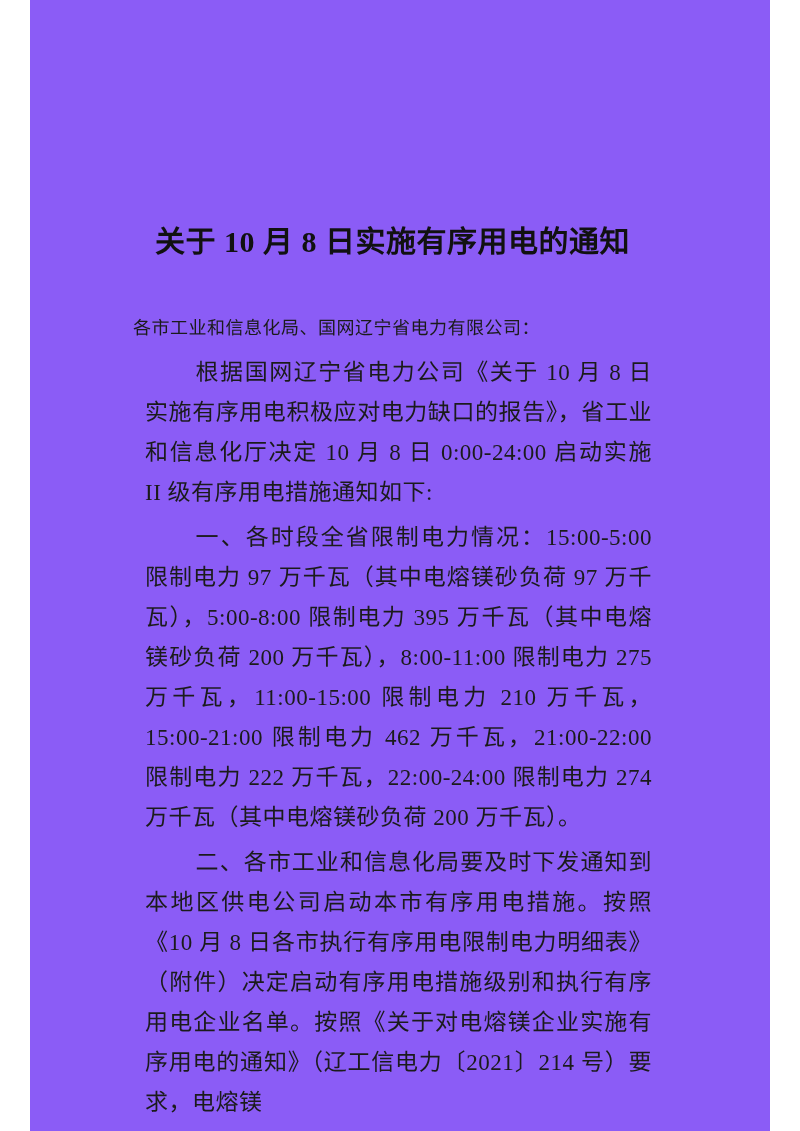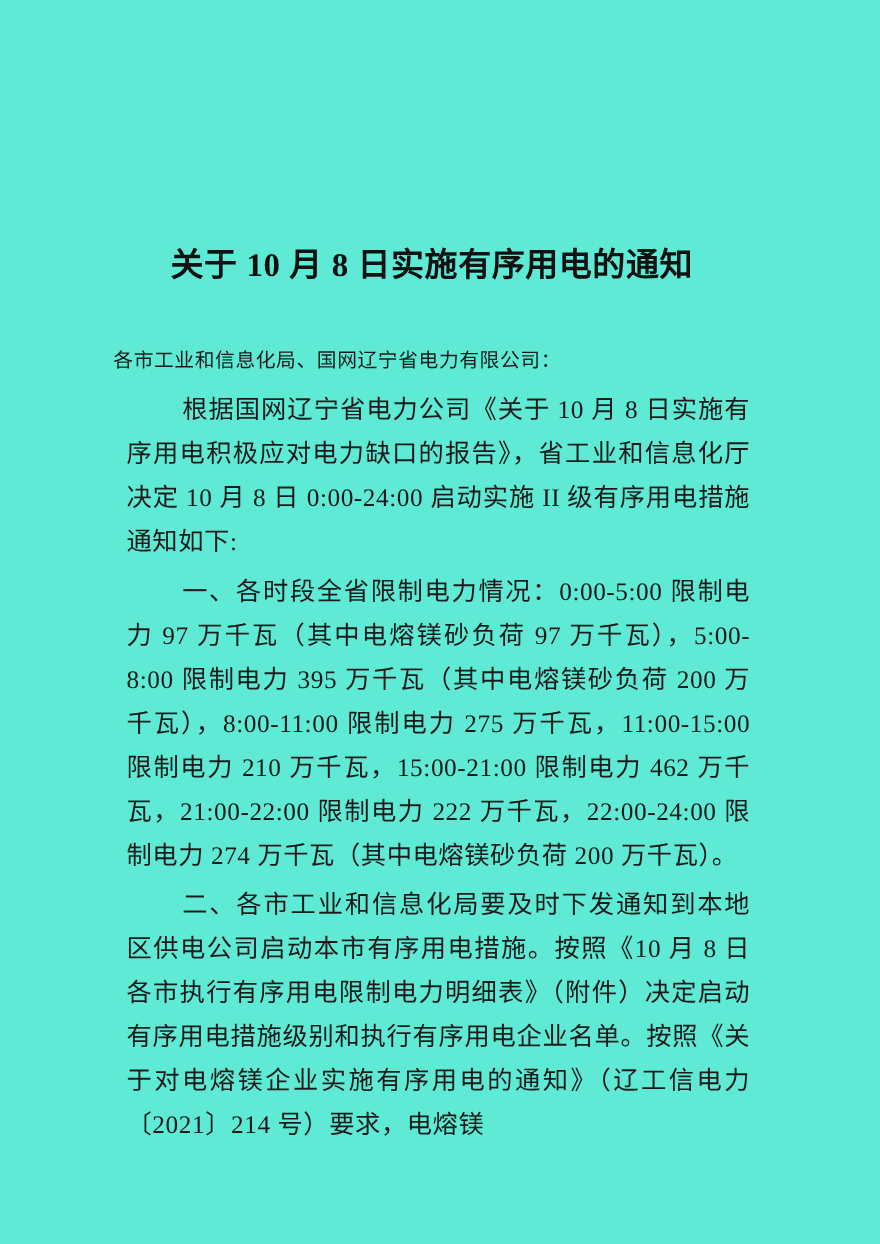--- a/index.html
+++ b/index.html
@@ -3,24 +3,24 @@
 <meta charset="utf-8">
 <title>Document</title>
 <style>
   html, body {
     margin: 0;
     padding: 0;
     background: #ffffff;
   }
   .page {
     position: relative;
-    width: 800px;
+    width: 740px;
     height: 1131px;
     margin: 0 auto;
-    background: #5eead4;
+    background: #8b5cf6;
     box-sizing: border-box;
     padding: 222px 118px 0 103px;
     color: #1b1b1b;
     font-family: "Liberation Serif", "DejaVu Serif", serif;
     overflow: hidden;
   }
   .doc-title {
     font-size: 30px;
     font-weight: bold;
     text-align: center;
@@ -48,16 +48,16 @@
 </head>
 <body>
 
 <div class="page">
   <h1 class="doc-title">关于 10 月 8 日实施有序用电的通知</h1>
 
   <p class="salutation">各市工业和信息化局、国网辽宁省电力有限公司：</p>
 
   <p class="para">根据国网辽宁省电力公司《关于 10 月 8 日实施有序用电积极应对电力缺口的报告》，省工业和信息化厅决定 10 月 8 日 0:00-24:00 启动实施 II 级有序用电措施通知如下:</p>
 
-  <p class="para">一、各时段全省限制电力情况：0:00-5:00 限制电力 97 万千瓦（其中电熔镁砂负荷 97 万千瓦），5:00-8:00 限制电力 395 万千瓦（其中电熔镁砂负荷 200 万千瓦），8:00-11:00 限制电力 275 万千瓦，11:00-15:00 限制电力 210 万千瓦，15:00-21:00 限制电力 462 万千瓦，21:00-22:00 限制电力 222 万千瓦，22:00-24:00 限制电力 274 万千瓦（其中电熔镁砂负荷 200 万千瓦）。</p>
+  <p class="para">一、各时段全省限制电力情况：15:00-5:00 限制电力 97 万千瓦（其中电熔镁砂负荷 97 万千瓦），5:00-8:00 限制电力 395 万千瓦（其中电熔镁砂负荷 200 万千瓦），8:00-11:00 限制电力 275 万千瓦，11:00-15:00 限制电力 210 万千瓦，15:00-21:00 限制电力 462 万千瓦，21:00-22:00 限制电力 222 万千瓦，22:00-24:00 限制电力 274 万千瓦（其中电熔镁砂负荷 200 万千瓦）。</p>
 
   <p class="para">二、各市工业和信息化局要及时下发通知到本地区供电公司启动本市有序用电措施。按照《10 月 8 日各市执行有序用电限制电力明细表》（附件）决定启动有序用电措施级别和执行有序用电企业名单。按照《关于对电熔镁企业实施有序用电的通知》（辽工信电力〔2021〕214 号）要求，电熔镁</p>
 </div>
 
 </body></html>

